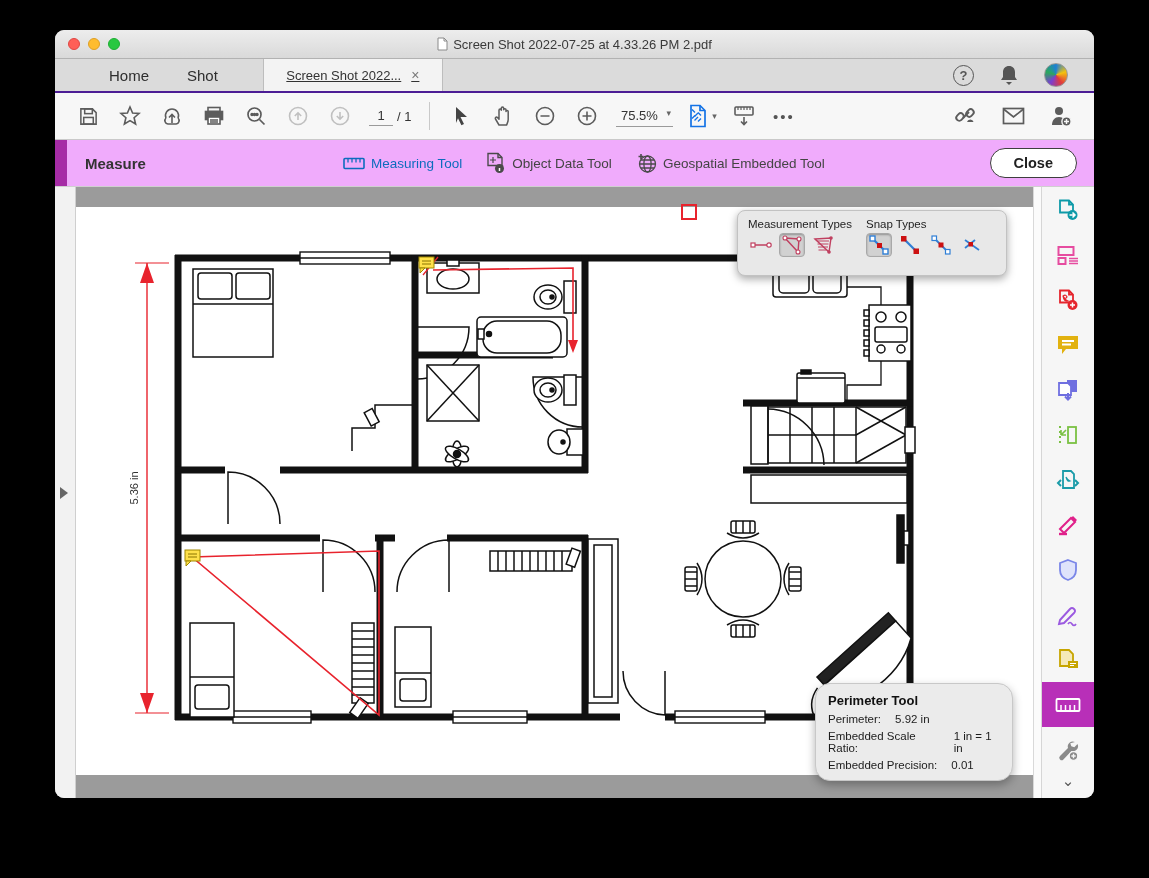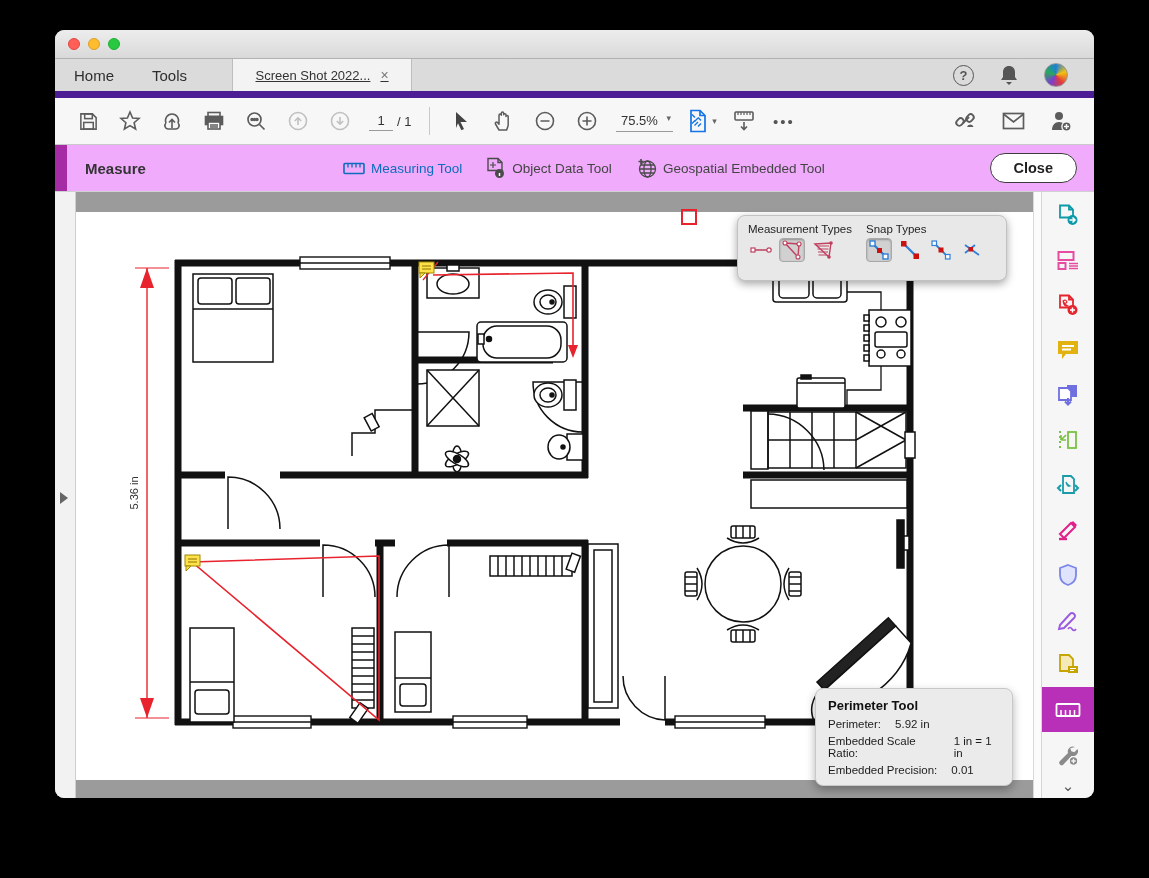--- a/index.html
+++ b/index.html
@@ -11,21 +11,21 @@
   .titlebar{height:28px;flex:0 0 28px;background:linear-gradient(#ededed,#d9d9d9);
     border-bottom:1px solid #b2b2b2;position:relative;display:flex;align-items:center;}
   .lights{position:absolute;left:13px;top:8px;display:flex;gap:8px;}
   .light{width:12px;height:12px;border-radius:50%;box-sizing:border-box;}
   .light.red{background:#ff5f57;border:1px solid #df4744;}
   .light.yellow{background:#febc2e;border:1px solid #de9f25;}
   .light.green{background:#28c840;border:1px solid #1eae33;}
   .win-title{margin:0 auto;font-size:13px;color:#3a3a3a;display:flex;align-items:center;gap:5px;}
   
   .tabbar{height:32px;flex:0 0 32px;background:#dbdbdb;display:flex;align-items:stretch;
-    border-bottom:7px solid #4c1d95;position:relative;}
+    border-bottom:2px solid #4c1d95;position:relative;padding-left:35px;}
   .nav-tab{display:flex;align-items:center;padding:0 19px;font-size:15px;color:#2e2e2e;cursor:default;}
   .doc-tab{width:178px;margin-left:26px;background:#f3f3f3;border-left:1px solid #bdbdbd;
     border-right:1px solid #bdbdbd;display:flex;align-items:center;justify-content:center;
     gap:10px;font-size:13px;color:#333;text-decoration:underline;}
   .tab-close{color:#777;font-size:14px;line-height:1;}
   .tab-right{margin-left:auto;display:flex;align-items:center;gap:25px;padding-right:26px;}
   .help-circle{width:19px;height:19px;border-radius:50%;border:1.8px solid #555;color:#555;
     font-size:13px;font-weight:bold;display:flex;align-items:center;justify-content:center;}
   .avatar{width:22px;height:22px;border-radius:50%;
     background:conic-gradient(#1c7fd6,#f4c20d,#e23b3b,#7a3fd1,#2aa85c,#1c7fd6);
@@ -73,21 +73,21 @@
     border:1px solid #c2c2c2;border-radius:8px;box-shadow:0 3px 9px rgba(0,0,0,.35);z-index:6;
     display:flex;gap:14px;padding:7px 10px;box-sizing:border-box;}
   .sp-group{display:flex;flex-direction:column;}
   .sp-label{font-size:11.5px;color:#1e1e1e;white-space:nowrap;}
   .sp-row{display:flex;gap:5px;margin-top:3px;}
   .sp-btn{width:26px;height:24px;border-radius:4px;display:flex;align-items:center;
     justify-content:center;box-sizing:border-box;}
   .sp-btn.selected{background:#d1d1d1;border:1px solid #a8a8a8;box-shadow:inset 0 1px 2px rgba(0,0,0,.3);}
   
   .tooltip{position:absolute;left:760px;top:496px;width:198px;background:#ebebeb;
-    border:1px solid #c8c8c8;border-radius:8px;box-shadow:0 4px 10px rgba(0,0,0,.3);z-index:6;
+    border:1px solid #c8c8c8;border-radius:15px;box-shadow:0 4px 10px rgba(0,0,0,.3);z-index:6;
     padding:9px 12px;box-sizing:border-box;}
   .tt-title{font-size:13px;font-weight:bold;color:#101010;margin-bottom:4px;}
   .tt-row{font-size:11.5px;color:#1c1c1c;margin-top:5px;display:flex;gap:14px;}
   
   .sidebar{width:52px;flex:0 0 52px;background:#f6f6f6;border-left:1px solid #d6d6d6;
     display:flex;flex-direction:column;align-items:center;}
   .side-btn{width:52px;height:45px;display:flex;align-items:center;justify-content:center;}
   .side-btn.active{background:#b82fb8;}
   .side-chevron{font-size:15px;color:#555;margin-top:1px;line-height:1;}
   svg{display:block;}
@@ -96,25 +96,32 @@
 <body>
 
 <div class="window">
 
   <div class="titlebar">
     <div class="lights">
       <div class="light red"></div>
       <div class="light yellow"></div>
       <div class="light green"></div>
     </div>
+    <div class="win-title">
+      <svg width="11" height="14" viewBox="0 0 11 14">
+        <path d="M1,1 h6 l3,3 v9 h-9 z" fill="#fff" stroke="#8a8a8a" stroke-width="1"></path>
+        <path d="M7,1 v3 h3" fill="none" stroke="#8a8a8a" stroke-width="1"></path>
+      </svg>
+      <span>Screen Shot 2022-07-25 at 4.33.26 PM 2.pdf</span>
+    </div>
   </div>
 
   <div class="tabbar">
     <div class="nav-tab">Home</div>
-    <div class="nav-tab">Tools</div>
+    <div class="nav-tab">Shot</div>
     <div class="doc-tab">
       <span>Screen Shot 2022...</span>
       <span class="tab-close">×</span>
     </div>
     <div class="tab-right">
       <div class="help-circle">?</div>
       <svg width="20" height="22" viewBox="0 0 20 22">
         <path d="M10,2 c3.6,0 6,2.6 6,6 v5 l2,3 H2 l2,-3 v-5 c0,-3.4 2.4,-6 6,-6 z" fill="#555"></path>
         <path d="M7,18 l3,3 l3,-3 z" fill="#555"></path>
       </svg>

